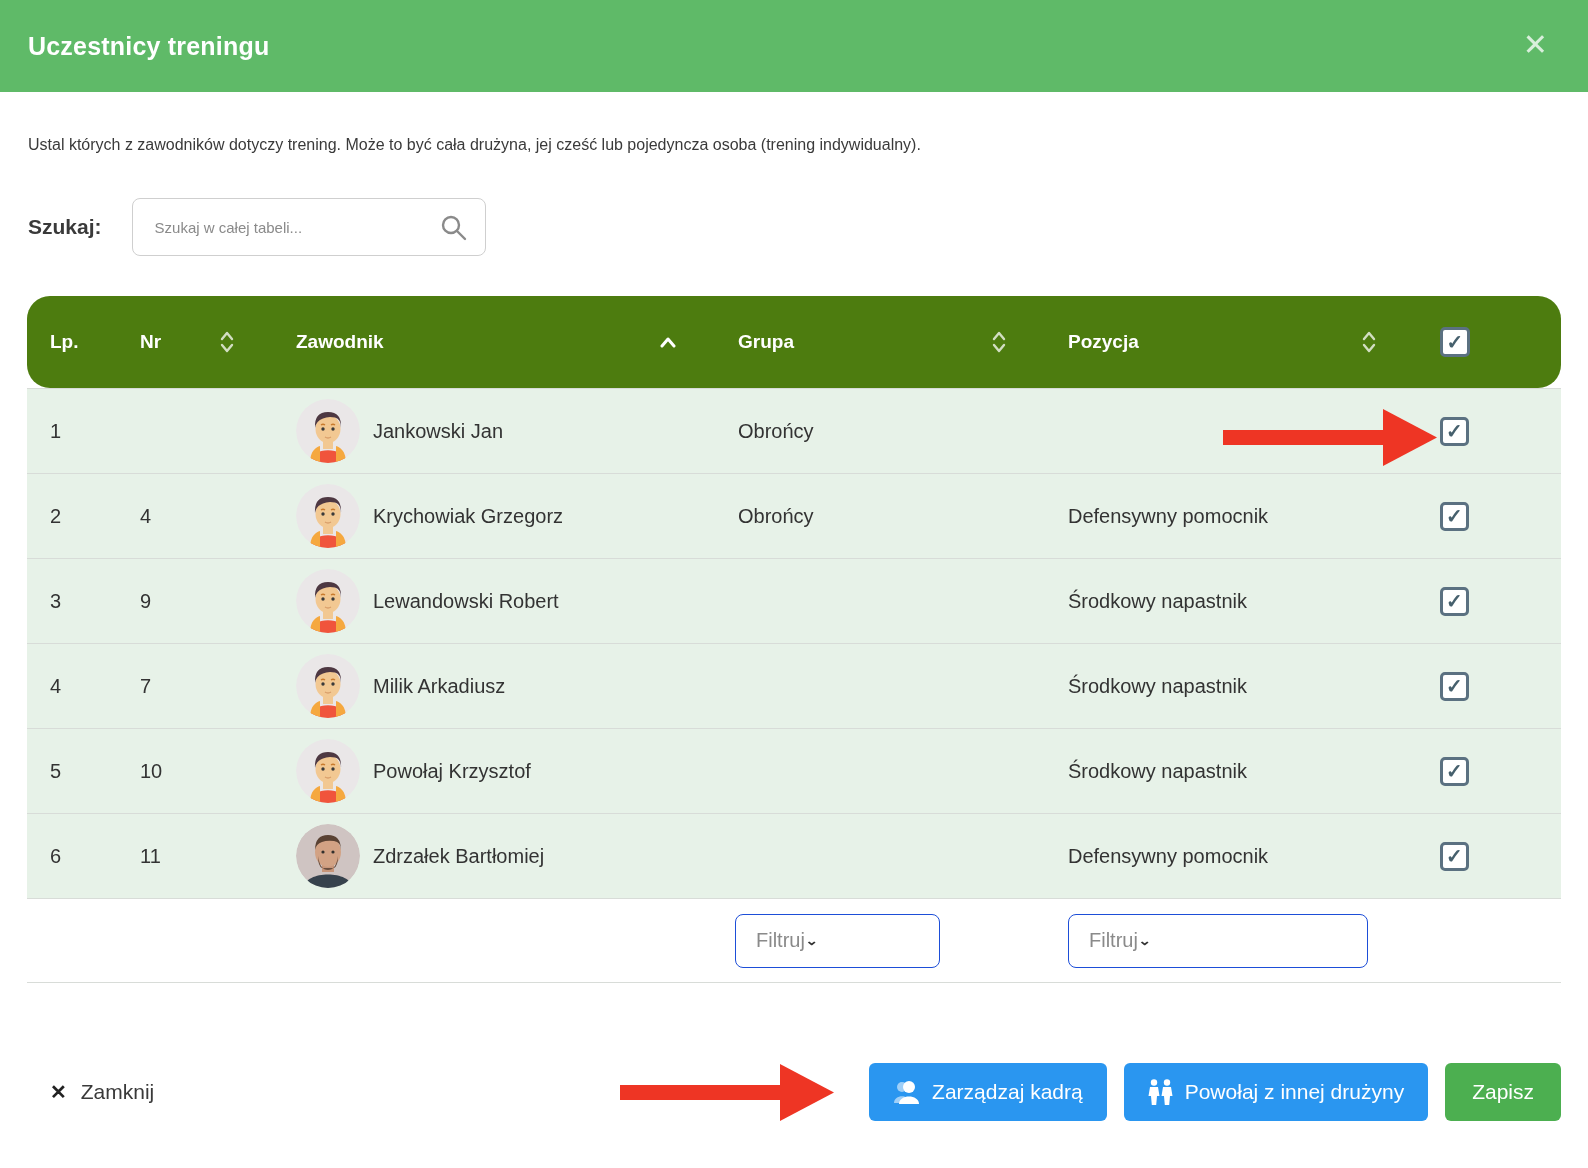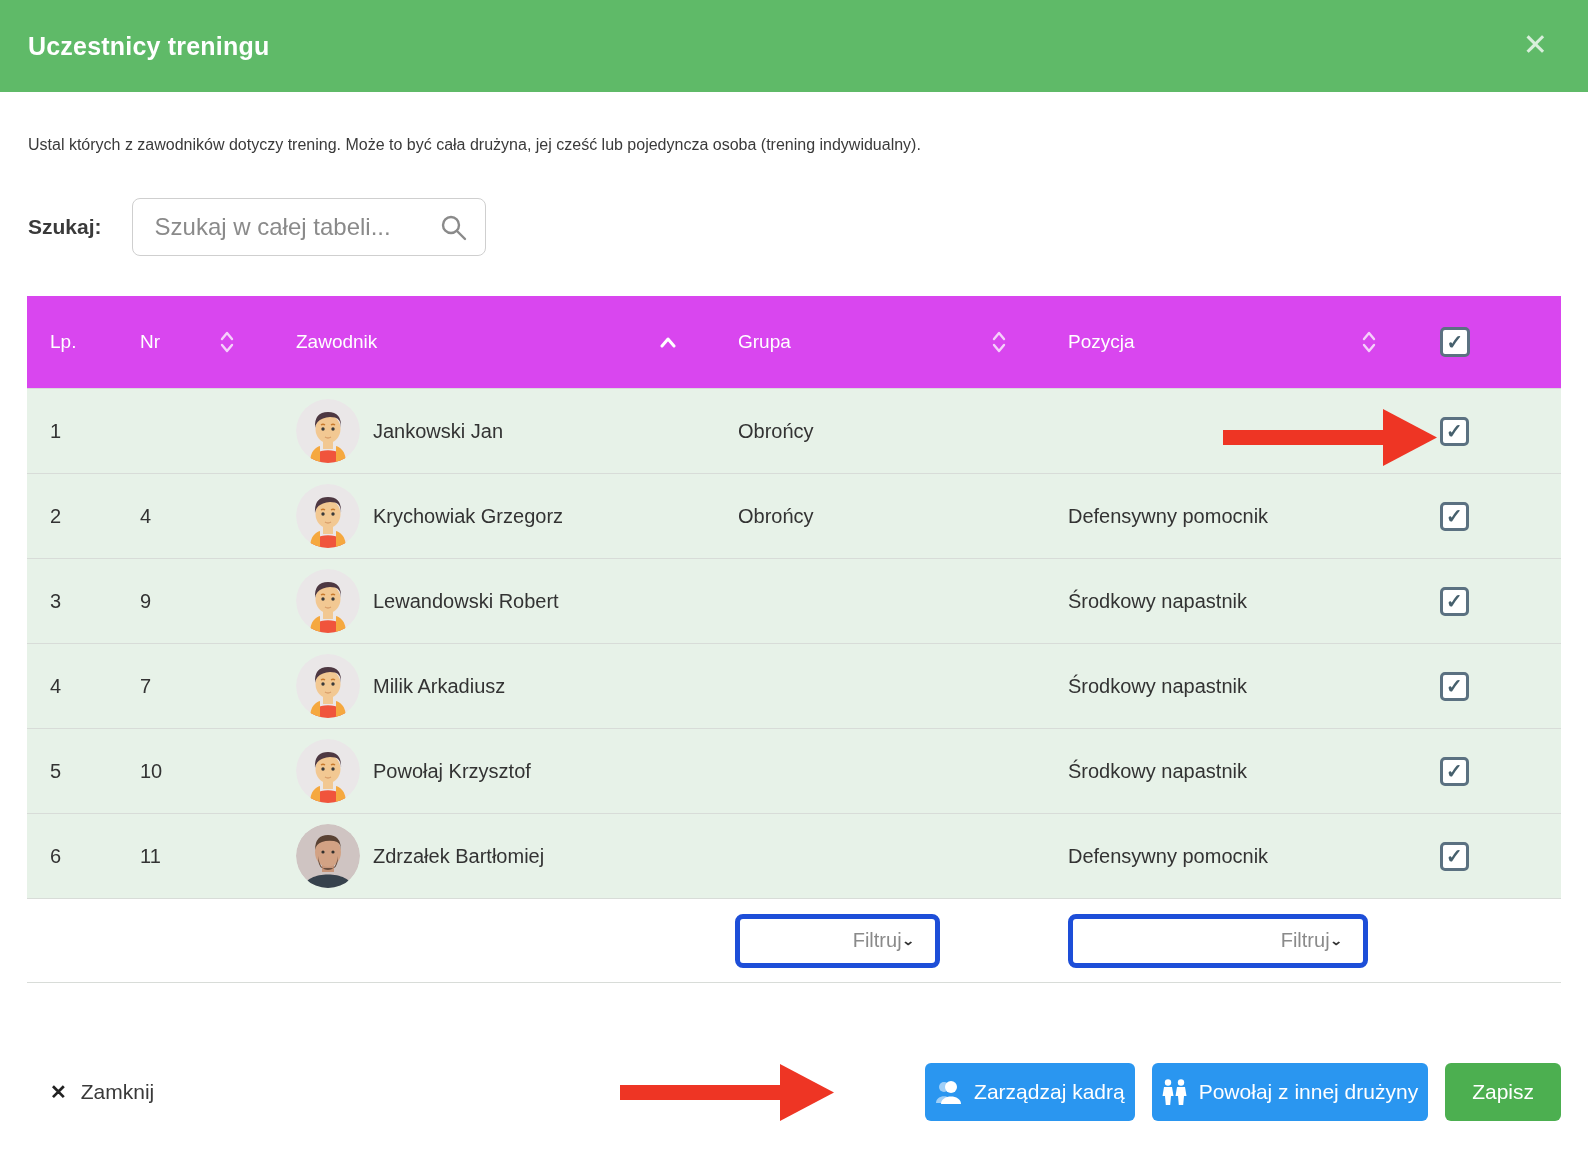--- a/index.html
+++ b/index.html
@@ -10,28 +10,28 @@
   .modal-header { position:relative; height:92px; background:#5fba68; display:flex; align-items:center; padding:0 28px; }
   .modal-title { color:#fff; font-size:25px; font-weight:700; letter-spacing:.2px; }
   .modal-close { position:absolute; right:40px; top:30px; color:#d9efdc; font-size:30px; line-height:30px; cursor:pointer; font-weight:400; }
 
   
   .description { margin:44px 28px 0 28px; font-size:16px; color:#3a3a3a; }
   .search-row { display:flex; align-items:center; margin:44px 28px 0 28px; }
   .search-label { font-size:21px; color:#3a3a3a; margin-right:30px;font-weight:bold; }
   .search-box { position:relative; width:354px; height:58px; border:1px solid #cfcfcf; border-radius:8px; background:#fff; }
   .search-box input { width:100%; height:100%; border:none; outline:none; background:transparent;
-      font-family:"Liberation Sans", sans-serif; font-size:24px; color:#0f172a; padding:0 56px 0 22px; }
+      font-family:"Liberation Sans", sans-serif; font-size:15px; color:#0f172a; padding:0 56px 0 22px; }
   .search-box input::placeholder { color:#8a8a8a; }
   .search-glyph { position:absolute; right:18px; top:16px; }
 
   
   .table { margin:40px 27px 0 27px; width:1534px; }
   .t-grid { display:grid; grid-template-columns:90px 151px 442px 330px 370px 1fr; align-items:center; }
-  .t-head { background:#d946ef; height:92px; color:#fff; font-weight:normal; font-size:19px; }
+  .t-head { background:#4d7c0f; height:92px; color:#fff; font-weight:bold; font-size:19px;border-radius:23px; }
   .h-cell { display:flex; align-items:center; height:100%; padding-left:23px; }
   .h-cell.wide { padding-left:28px; justify-content:space-between; }
   .h-cell .pr { padding-right:34px; display:flex; align-items:center; }
   .t-row { height:85px; background:#e7f2e8; border-top:1px solid #d8dcd8; font-size:20px; }
   .t-row:first-of-type { border-top:none; }
   .cell { padding-left:23px; display:flex; align-items:center; }
   .cell.wide { padding-left:28px; }
   .player-cell { gap:13px; }
   .avatar { width:64px; height:64px; border-radius:50%; overflow:hidden; flex:0 0 64px; }
 
@@ -40,34 +40,34 @@
   .checkbox { width:30px; height:30px; background:#fff; border:3px solid #5b7181; border-radius:5px;
       display:flex; align-items:center; justify-content:center; cursor:pointer; }
   .checkbox.small { width:29px; height:29px; border-width:3px; }
   .checkbox::after { content:"✓"; color:#46606d; font-size:20px; font-weight:bold; line-height:1; }
 
   
   .sort-both svg, .sort-asc svg { display:block; }
 
   
   .filter-row { height:85px; background:#fff; border-top:1px solid #d8dcd8; border-bottom:1px solid #d8dcd8; }
-  .filter-box { margin-left:25px; width:205px; height:54px; border:5px solid #1d4ed8; border-radius:8px;
-      display:flex; align-items:center; justify-content:flex-end; padding:0 20px; cursor:pointer; background:#fff; }
+  .filter-box { margin-left:25px; width:205px; height:54px; border:1px solid #1d4ed8; border-radius:8px;
+      display:flex; align-items:center; justify-content:flex-start; padding:0 20px; cursor:pointer; background:#fff; }
   .filter-box.wide { margin-left:28px; width:300px; }
   .filter-box .f-label { color:#8a8a8a; font-size:20px; }
   .chev { font-size:16px; color:#333; transform:scaleY(.8); font-weight:bold; }
 
   
   .footer { display:flex; align-items:center; margin:80px 27px 0 27px; }
   .close-link { display:flex; align-items:center; gap:14px; font-size:21px; color:#3a3a3a; cursor:pointer; margin-left:23px; }
   .close-x { font-weight:bold; font-size:20px; color:#222; }
   .footer-buttons { margin-left:auto; display:flex; gap:17px; }
   .btn { height:58px; border:none; border-radius:6px; color:#fff; font-size:21px;
       font-family:"Liberation Sans", sans-serif; display:flex; align-items:center; justify-content:center; gap:12px; cursor:pointer; }
-  .btn-blue { background:#2a96f0; padding:0 10px; }
+  .btn-blue { background:#2a96f0; padding:0 24px; }
   .btn-green { background:#4caf50; padding:8px 27px; }
 
   
   .annot { position:absolute; pointer-events:none; }
   .annot-1 { left:1223px; top:409px; }
   .annot-2 { left:620px; top:1064px; }
 
   .rel { position:relative; }
 </style>
 </head>

